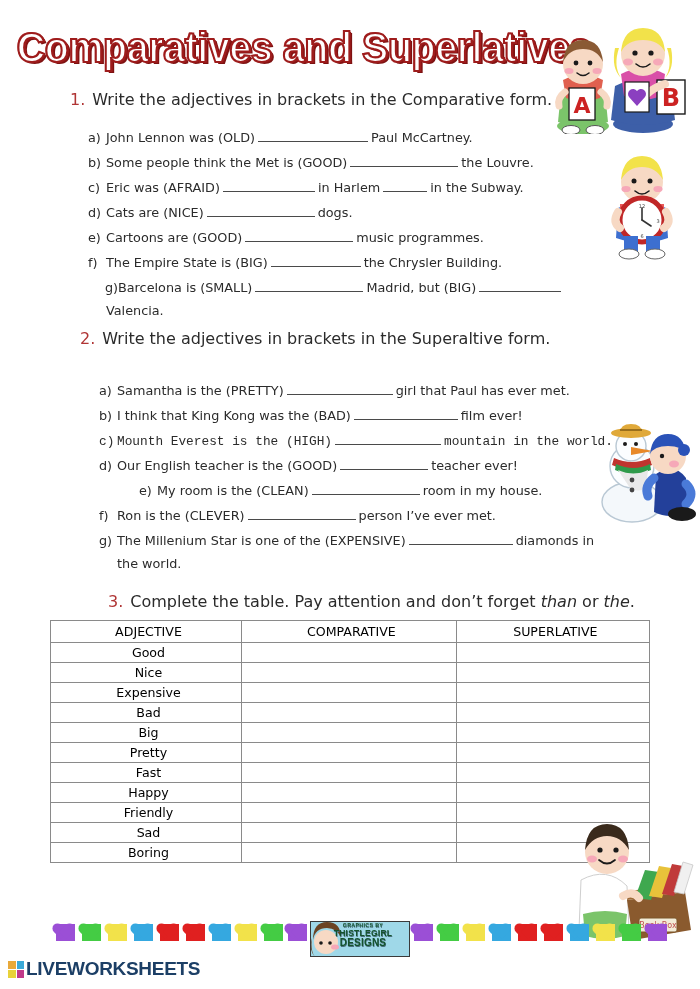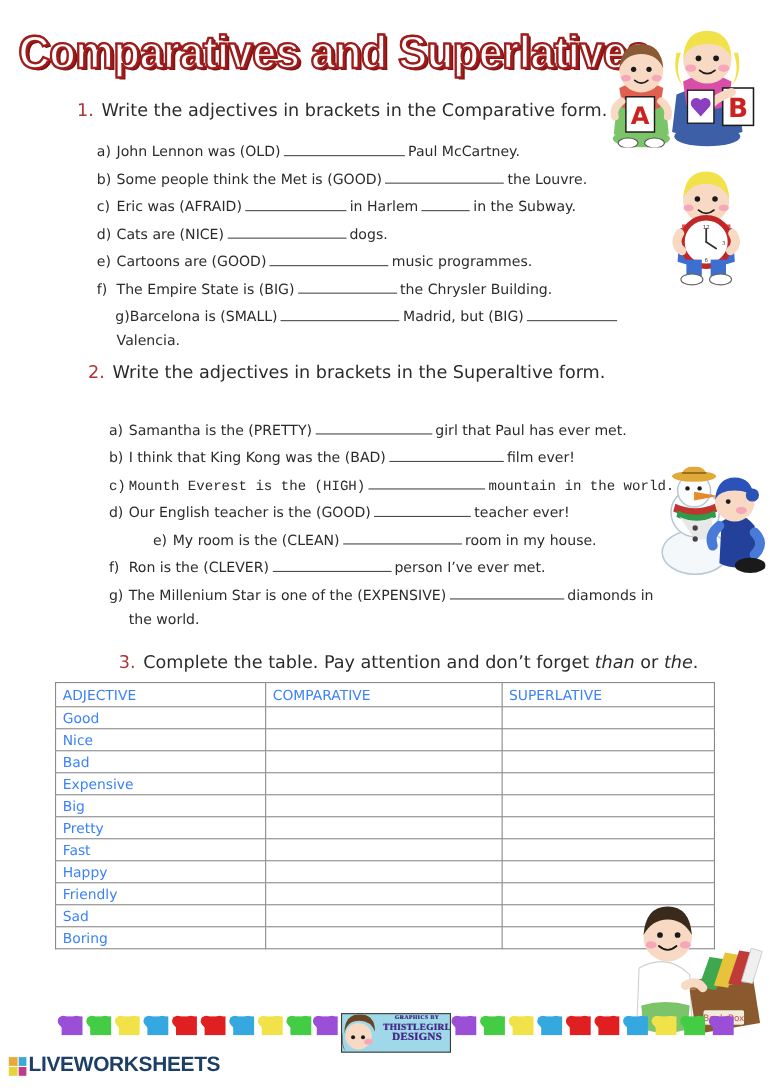--- a/index.html
+++ b/index.html
@@ -81,21 +81,22 @@
     left: 50px;
     top: 620px;
     width: 600px;
     border-collapse: collapse;
     font-size: 12.6px;
   }
   .tbl td {
     border: 1px solid #8a8a8a;
     height: 17px;
     padding: 1px 1px 1px 6px;
-    color: #3b82f6;
+    color: #000000;
+    text-align: center;
   }
   .tbl .chead { height: 19px; }
   .tbl .c1 { width: 200px; }
   .tbl .c2 { width: 224px; }
   .tbl .c3 { width: 200px; }
 
   
   .footer-band {
     position: absolute;
     left: 0; top: 918px;
@@ -124,26 +125,26 @@
   .tg-badge {
     position: absolute;
     left: 310px; top: 921px;
     width: 98px; height: 34px;
     background: #9fd8e8;
     border: 1px solid #3a3a3a;
     overflow: hidden;
   }
   .tg-badge .tg-txt {
     position: absolute;
-    left: 32px; top: 1px;
+    left: 16px; top: 1px;
     width: 72px;
     text-align: center;
-    font-family: Liberation Serif, serif;
+    font-family: Liberation Sans, sans-serif;
     font-weight: bold;
-    color: #4c1d95;
+    color: #14532d;
     text-shadow: 0.5px 0.5px 0 #4a6f7d;
     line-height: 1.05;
   }
   .tg-txt .l1 { font-size: 5.2px; letter-spacing: 0.4px; display:block; }
   .tg-txt .l2 { font-size: 8.6px; letter-spacing: 0.2px; display:block; margin-top:1px;}
   .tg-txt .l3 { font-size: 10px; letter-spacing: 0.2px; display:block; }
 
   
   .lw {
     position: absolute;
@@ -337,26 +338,26 @@
       <td class="c1">Good</td>
       <td class="c2"></td>
       <td class="c3"></td>
     </tr>
     <tr>
       <td class="c1">Nice</td>
       <td class="c2"></td>
       <td class="c3"></td>
     </tr>
     <tr>
+      <td class="c1">Expensive</td>
+      <td class="c2"></td>
+      <td class="c3"></td>
+    </tr>
+    <tr>
       <td class="c1">Bad</td>
-      <td class="c2"></td>
-      <td class="c3"></td>
-    </tr>
-    <tr>
-      <td class="c1">Expensive</td>
       <td class="c2"></td>
       <td class="c3"></td>
     </tr>
     <tr>
       <td class="c1">Big</td>
       <td class="c2"></td>
       <td class="c3"></td>
     </tr>
     <tr>
       <td class="c1">Pretty</td>

